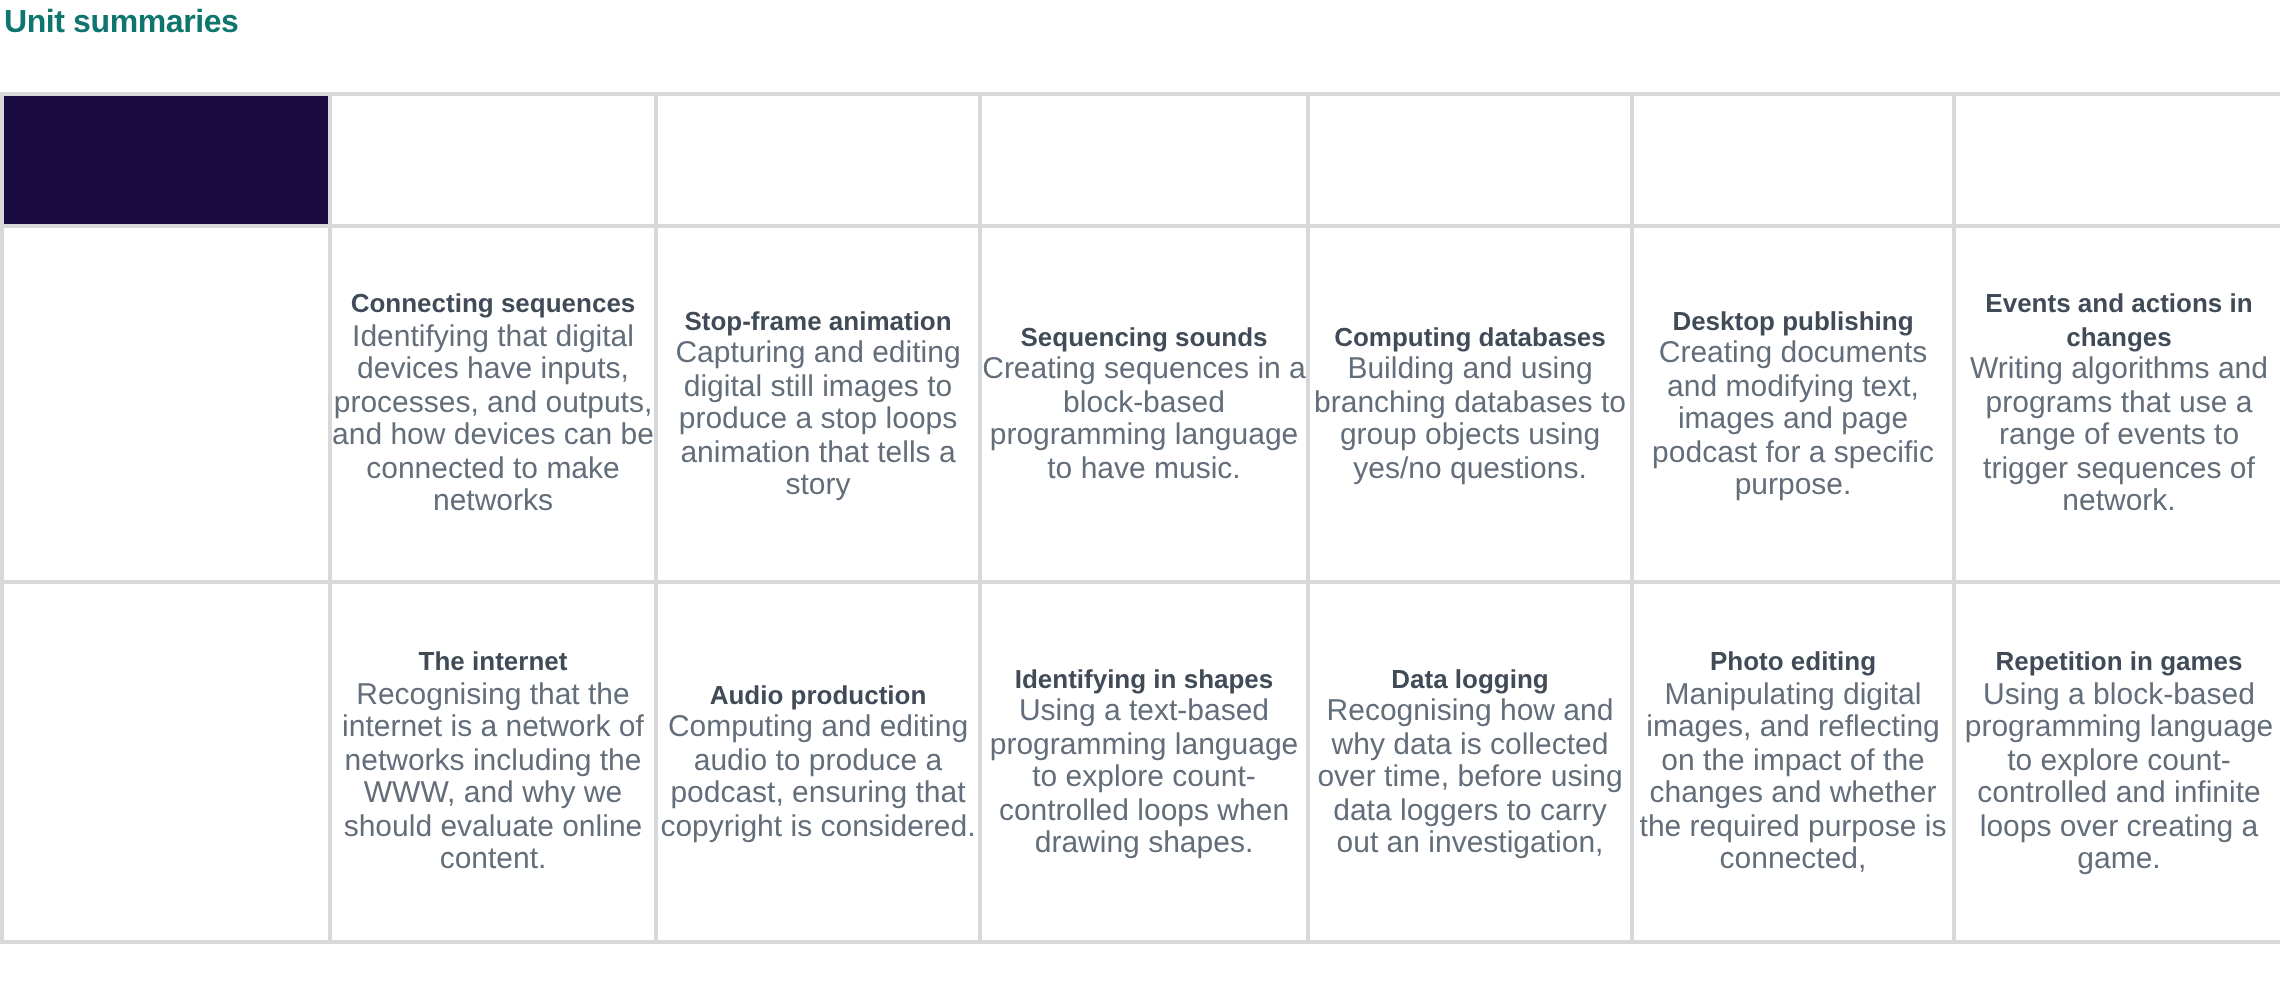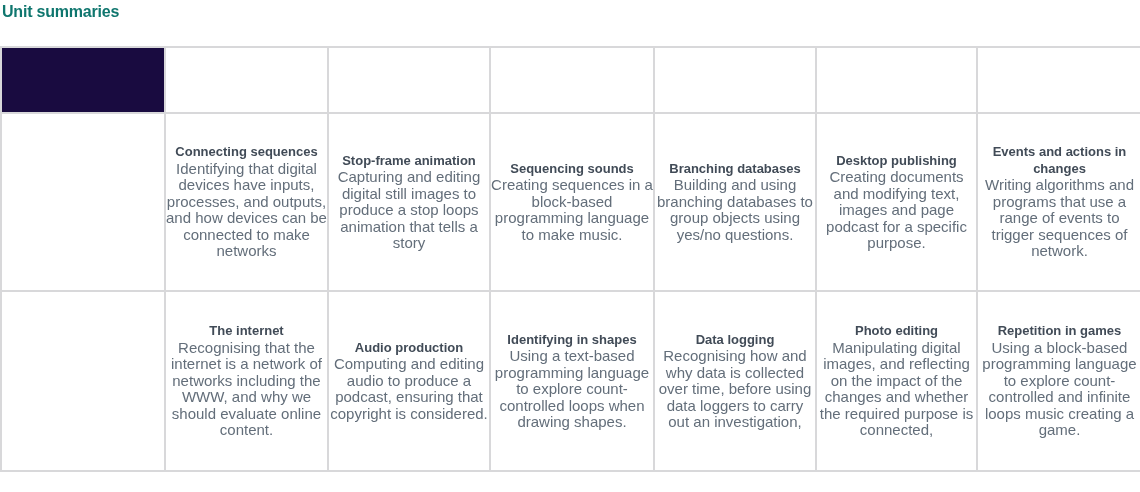--- a/index.html
+++ b/index.html
@@ -157,26 +157,26 @@
         </td>
         <td class="unit-cell">
           <div class="cell-inner">
             <span class="unit-title">Stop-frame animation</span>
             <span class="unit-desc">Capturing and editing digital still images to produce a stop loops animation that tells a story</span>
           </div>
         </td>
         <td class="unit-cell">
           <div class="cell-inner">
             <span class="unit-title">Sequencing sounds</span>
-            <span class="unit-desc">Creating sequences in a block-based programming language to make music.</span>
-          </div>
-        </td>
-        <td class="unit-cell">
-          <div class="cell-inner">
-            <span class="unit-title">Branching databases</span>
+            <span class="unit-desc">Creating sequences in a block-based programming language to have music.</span>
+          </div>
+        </td>
+        <td class="unit-cell">
+          <div class="cell-inner">
+            <span class="unit-title">Computing databases</span>
             <span class="unit-desc">Building and using branching databases to group objects using yes/no questions.</span>
           </div>
         </td>
         <td class="unit-cell">
           <div class="cell-inner">
             <span class="unit-title">Desktop publishing</span>
             <span class="unit-desc">Creating documents and modifying text, images and page podcast for a specific purpose.</span>
           </div>
         </td>
         <td class="unit-cell">
@@ -214,19 +214,19 @@
         </td>
         <td class="unit-cell">
           <div class="cell-inner">
             <span class="unit-title">Photo editing</span>
             <span class="unit-desc">Manipulating digital images, and reflecting on the impact of the changes and whether the required purpose is connected,</span>
           </div>
         </td>
         <td class="unit-cell">
           <div class="cell-inner">
             <span class="unit-title">Repetition in games</span>
-            <span class="unit-desc">Using a block-based programming language to explore count-controlled and infinite loops music creating a game.</span>
+            <span class="unit-desc">Using a block-based programming language to explore count-controlled and infinite loops over creating a game.</span>
           </div>
         </td>
       </tr>
     </tbody>
   </table>
 </div>
 
 </body></html>

